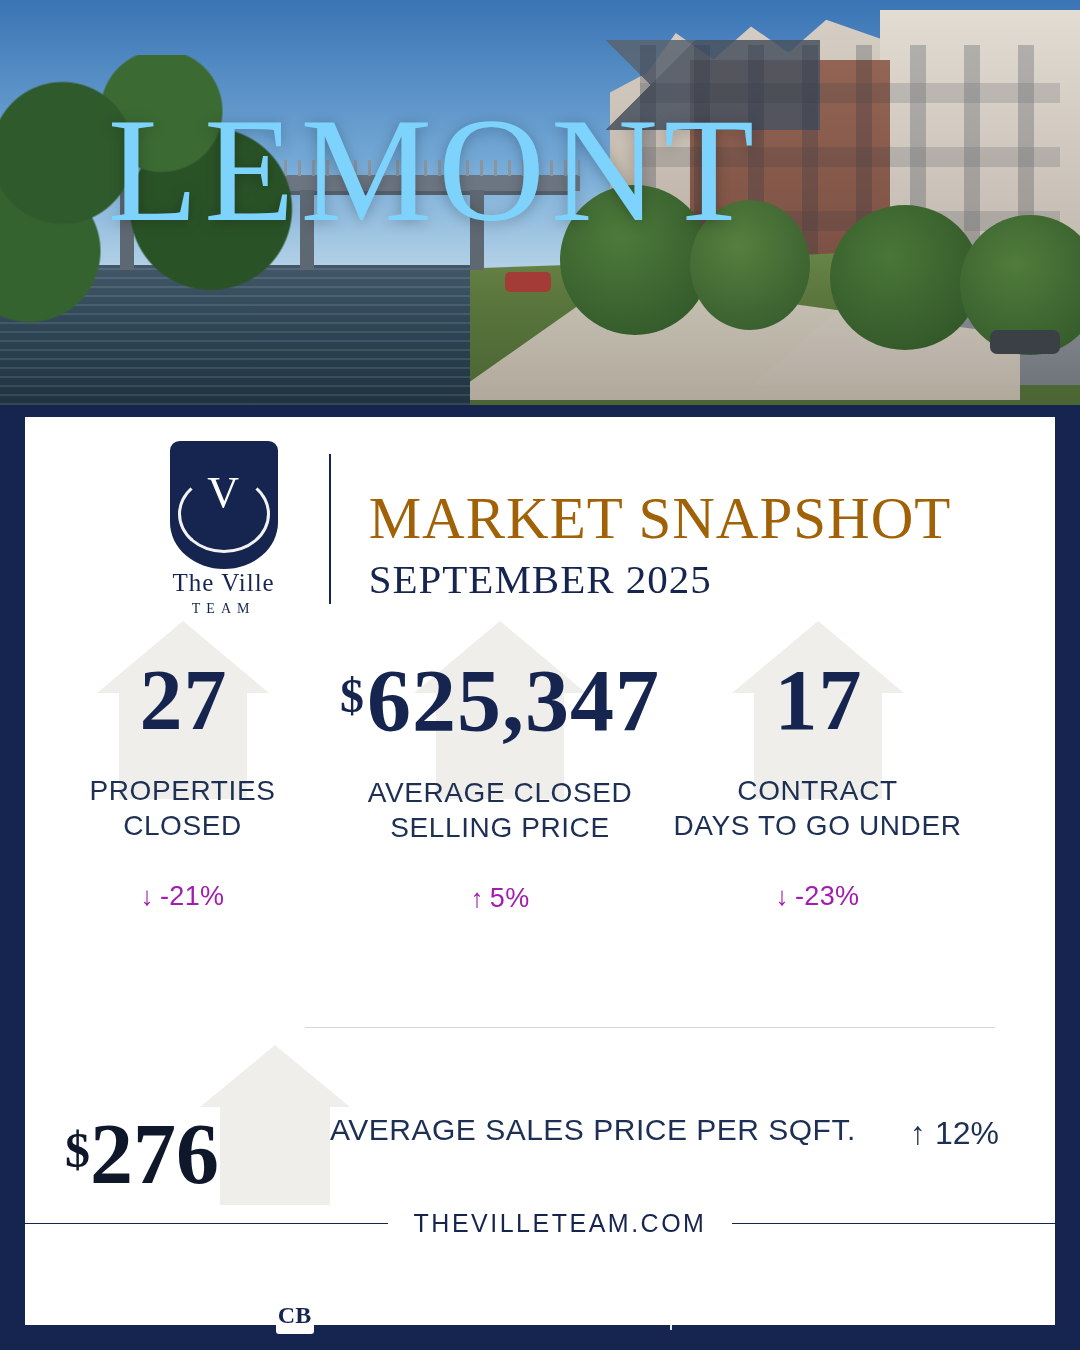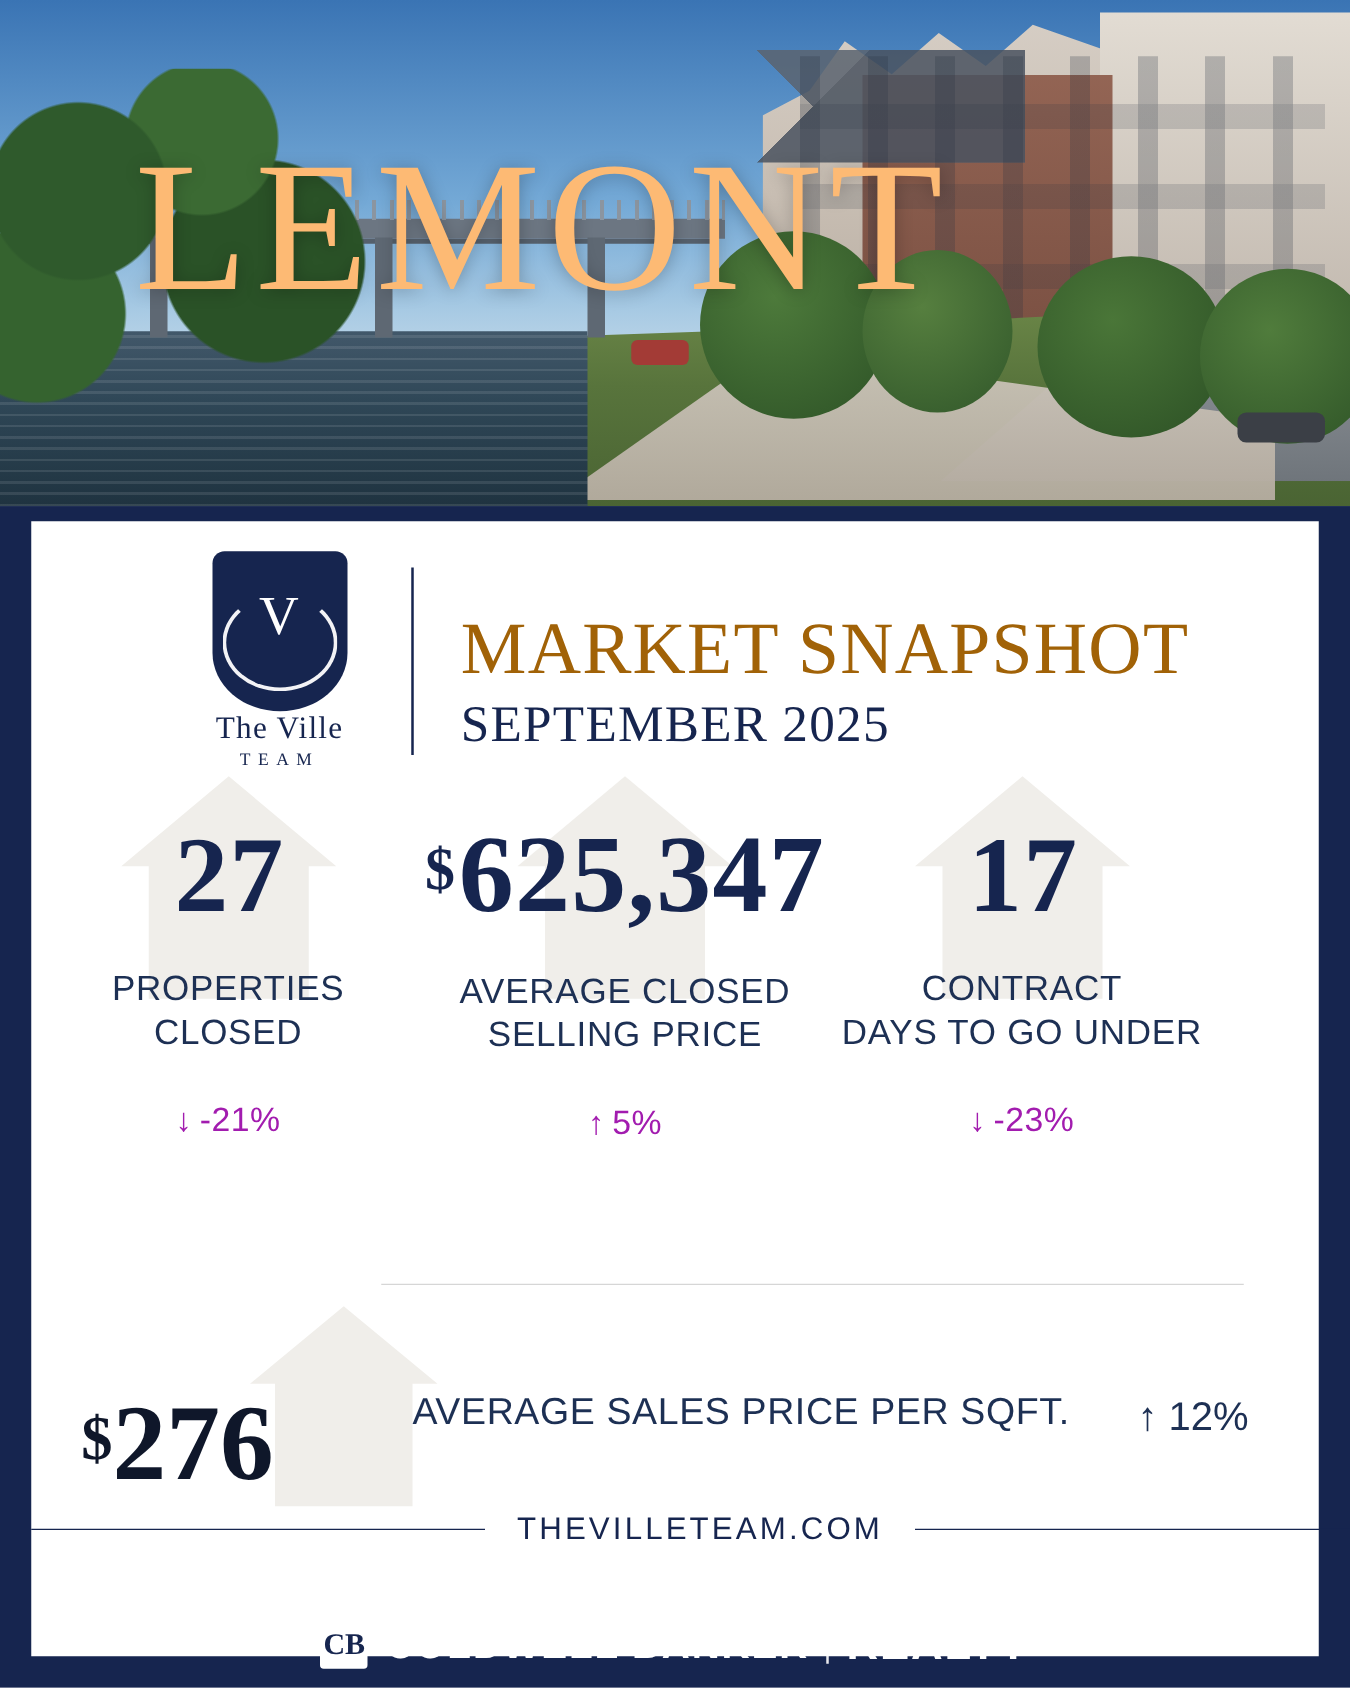--- a/index.html
+++ b/index.html
@@ -98,23 +98,22 @@
   .t3 { left:830px; top:205px; width:150px; height:145px; background:radial-gradient(circle at 40% 35%, #4a7638, #2c5025); }
   .t4 { left:960px; top:215px; width:140px; height:140px; background:radial-gradient(circle at 40% 35%, #507c3c, #2e5327); }
   .car { position:absolute; left:505px; top:272px; width:46px; height:20px; border-radius:5px; background:#a33b36; }
   .car2 { position:absolute; right:20px; top:330px; width:70px; height:24px; border-radius:7px; background:#3b3f46; }
   .hero-title {
     position:absolute; left:0; top:96px; width:868px;
     text-align:center;
     font-family:"Liberation Serif", serif;
     font-size:148px; line-height:1;
     letter-spacing:6px;
-    color:#fdba74;
+    color:#7dd3fc;
     text-shadow:0 2px 14px rgba(0,0,0,.25);
-    margin-top:12px;
   }
 
   
   .panel {
     position:absolute; left:25px; top:417px; width:1030px; height:908px;
     background:#ffffff;
   }
 
   
   .head {
@@ -233,23 +232,23 @@
   .disclaimer div { white-space:nowrap; }
 
   
   .cb { position:absolute; left:0; top:1296px; width:1080px; display:flex; align-items:center; justify-content:center; }
   .cb-mark {
     width:38px; height:38px; background:#ffffff; color:#16254f;
     font-family:"Liberation Serif", serif; font-weight:bold; font-size:24px;
     display:flex; align-items:center; justify-content:center; margin-right:14px;
     border-radius:3px;
   }
-  .cb-txt { color:#fff; font-size:31px; letter-spacing:1.5px; font-weight:bold; }
+  .cb-txt { color:#fff; font-size:31px; letter-spacing:1.5px; font-weight:normal; }
   .cb-bar { width:2px; height:30px; background:#ffffff; margin:0 14px; opacity:.9; }
-  .cb-realty { color:#fff; font-size:35px; letter-spacing:1.5px; font-weight:bold; }
+  .cb-realty { color:#fff; font-size:28px; letter-spacing:1.5px; font-weight:bold; }
 </style>
 </head>
 <body>
 
 <div class="page">
 
   <div class="hero">
     <div class="sky"></div>
     <div class="bldg-right"></div>
     <div class="bldg-right2"></div>

